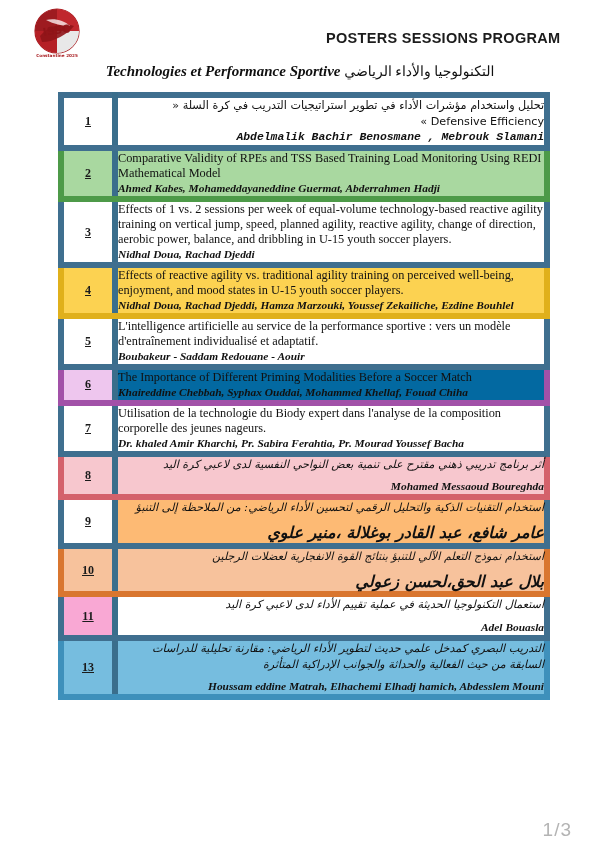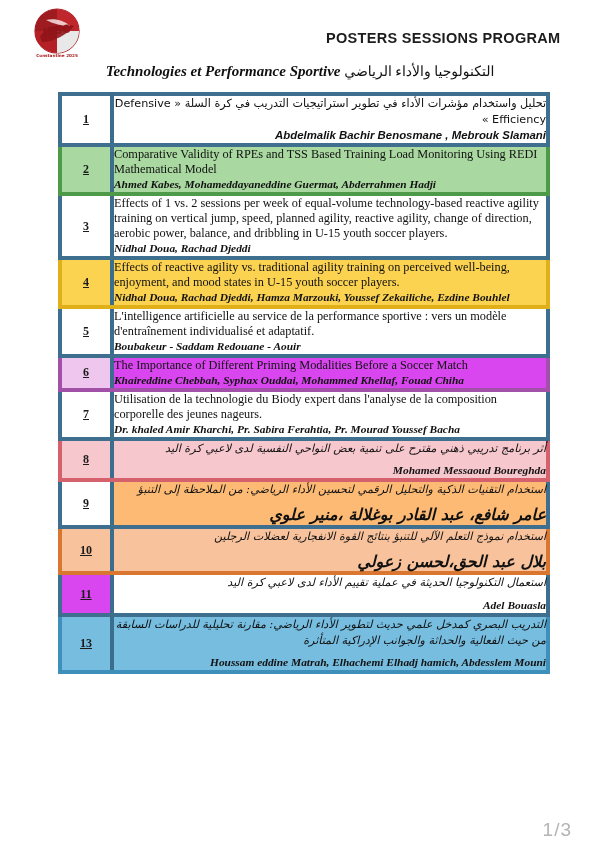--- a/index.html
+++ b/index.html
@@ -119,21 +119,21 @@
     top: 92px;
     left: 58px;
     width: 492px;
   }
   table.program {
     border-collapse: collapse;
     width: 492px;
     table-layout: fixed;
   }
   table.program td {
-    border: 4px solid #3b82f6;
+    border: 6px solid #3b82f6;
     vertical-align: middle;
     padding: 0;
   }
   td.num {
     width: 48px;
     text-align: center;
     font-family: "Liberation Serif", "DejaVu Serif", serif;
     font-size: 12px;
     font-weight: bold;
     color: #1b1b1b;
@@ -173,21 +173,21 @@
     font-weight: bold;
   }
   
   tr.mixed td.content { direction: rtl; text-align: right; }
   tr.mixed .title-txt {
     font-family: "DejaVu Sans", "Liberation Sans", sans-serif;
     font-size: 11.2px;
     line-height: 1.45;
   }
   tr.mixed .authors-txt {
-    font-family: Liberation Sans, sans-serif;
+    font-family: Liberation Mono, monospace;
     direction: ltr;
     text-align: right;
     font-size: 11.4px;
   }
   
   tr.rtl .authors-latin {
     font-family: "Liberation Serif", "DejaVu Serif", serif;
     direction: ltr;
     text-align: right;
     font-size: 11.4px;
@@ -268,21 +268,21 @@
         </tr>
         <tr class="ltr">
           <td class="num" style="background: rgb(255, 255, 255); border-color: rgb(63, 111, 143) rgb(58, 110, 140) rgb(63, 111, 143) rgb(63, 111, 143);">5</td>
           <td class="content" style="background: rgb(255, 255, 255); border-color: rgb(63, 111, 143);">
             <span class="title-txt">L'intelligence artificielle au service de la performance sportive : vers un modèle d'entraînement individualisé et adaptatif.</span>
             <span class="authors-txt authors-latin">Boubakeur - Saddam Redouane - Aouir</span>
           </td>
         </tr>
         <tr class="ltr">
           <td class="num" style="background: rgb(238, 198, 238); border-color: rgb(162, 81, 168) rgb(58, 110, 140) rgb(162, 81, 168) rgb(162, 81, 168);">6</td>
-          <td class="content" style="background: #d946ef; border-color: rgb(162, 81, 168);">
+          <td class="content" style="background: #0369a1; border-color: rgb(162, 81, 168);">
             <span class="title-txt">The Importance of Different Priming Modalities Before a Soccer Match</span>
             <span class="authors-txt authors-latin">Khaireddine Chebbah, Syphax Ouddai, Mohammed Khellaf, Fouad Chiha</span>
           </td>
         </tr>
         <tr class="ltr">
           <td class="num" style="background: rgb(255, 255, 255); border-color: rgb(63, 111, 143) rgb(58, 110, 140) rgb(63, 111, 143) rgb(63, 111, 143);">7</td>
           <td class="content" style="background: rgb(255, 255, 255); border-color: rgb(63, 111, 143);">
             <span class="title-txt">Utilisation de la technologie du Biody expert dans l'analyse de la composition corporelle des jeunes nageurs.</span>
             <span class="authors-txt authors-latin">Dr. khaled Amir Kharchi, Pr. Sabira Ferahtia, Pr. Mourad Youssef Bacha</span>
           </td>
@@ -302,21 +302,21 @@
           </td>
         </tr>
         <tr class="rtl">
           <td class="num" style="background: rgb(247, 194, 156); border-color: rgb(217, 118, 47) rgb(58, 110, 140) rgb(217, 118, 47) rgb(217, 118, 47);">10</td>
           <td class="content" style="background: rgb(247, 194, 156); border-color: rgb(217, 118, 47);">
             <span class="title-txt">استخدام نموذج التعلم الآلي للتنبؤ بنتائج القوة الانفجارية لعضلات الرجلين</span>
             <span class="authors-txt">بلال عبد الحق،لحسن زعولي</span>
           </td>
         </tr>
         <tr class="rtl">
-          <td class="num" style="background: #d946ef; border-color: rgb(63, 111, 143) rgb(58, 110, 140) rgb(63, 111, 143) rgb(63, 111, 143);">11</td>
+          <td class="num" style="background: #f9a8d4; border-color: rgb(63, 111, 143) rgb(58, 110, 140) rgb(63, 111, 143) rgb(63, 111, 143);">11</td>
           <td class="content" style="background: rgb(255, 255, 255); border-color: rgb(63, 111, 143);">
             <span class="title-txt">استعمال التكنولوجيا الحديثة في عملية تقييم الأداء لدى لاعبي كرة اليد</span>
             <span class="authors-txt authors-latin">Adel Bouasla</span>
           </td>
         </tr>
         <tr class="rtl">
           <td class="num" style="background: rgb(118, 189, 223); border-color: rgb(62, 144, 187) rgb(58, 110, 140) rgb(62, 144, 187) rgb(62, 144, 187);">13</td>
           <td class="content" style="background: rgb(118, 189, 223); border-color: rgb(62, 144, 187);">
             <span class="title-txt">التدريب البصري كمدخل علمي حديث لتطوير الأداء الرياضي: مقارنة تحليلية للدراسات السابقة من حيث الفعالية والحداثة والجوانب الإدراكية المتأثرة</span>
             <span class="authors-txt authors-latin">Houssam eddine Matrah, Elhachemi Elhadj hamich, Abdesslem Mouni</span>

